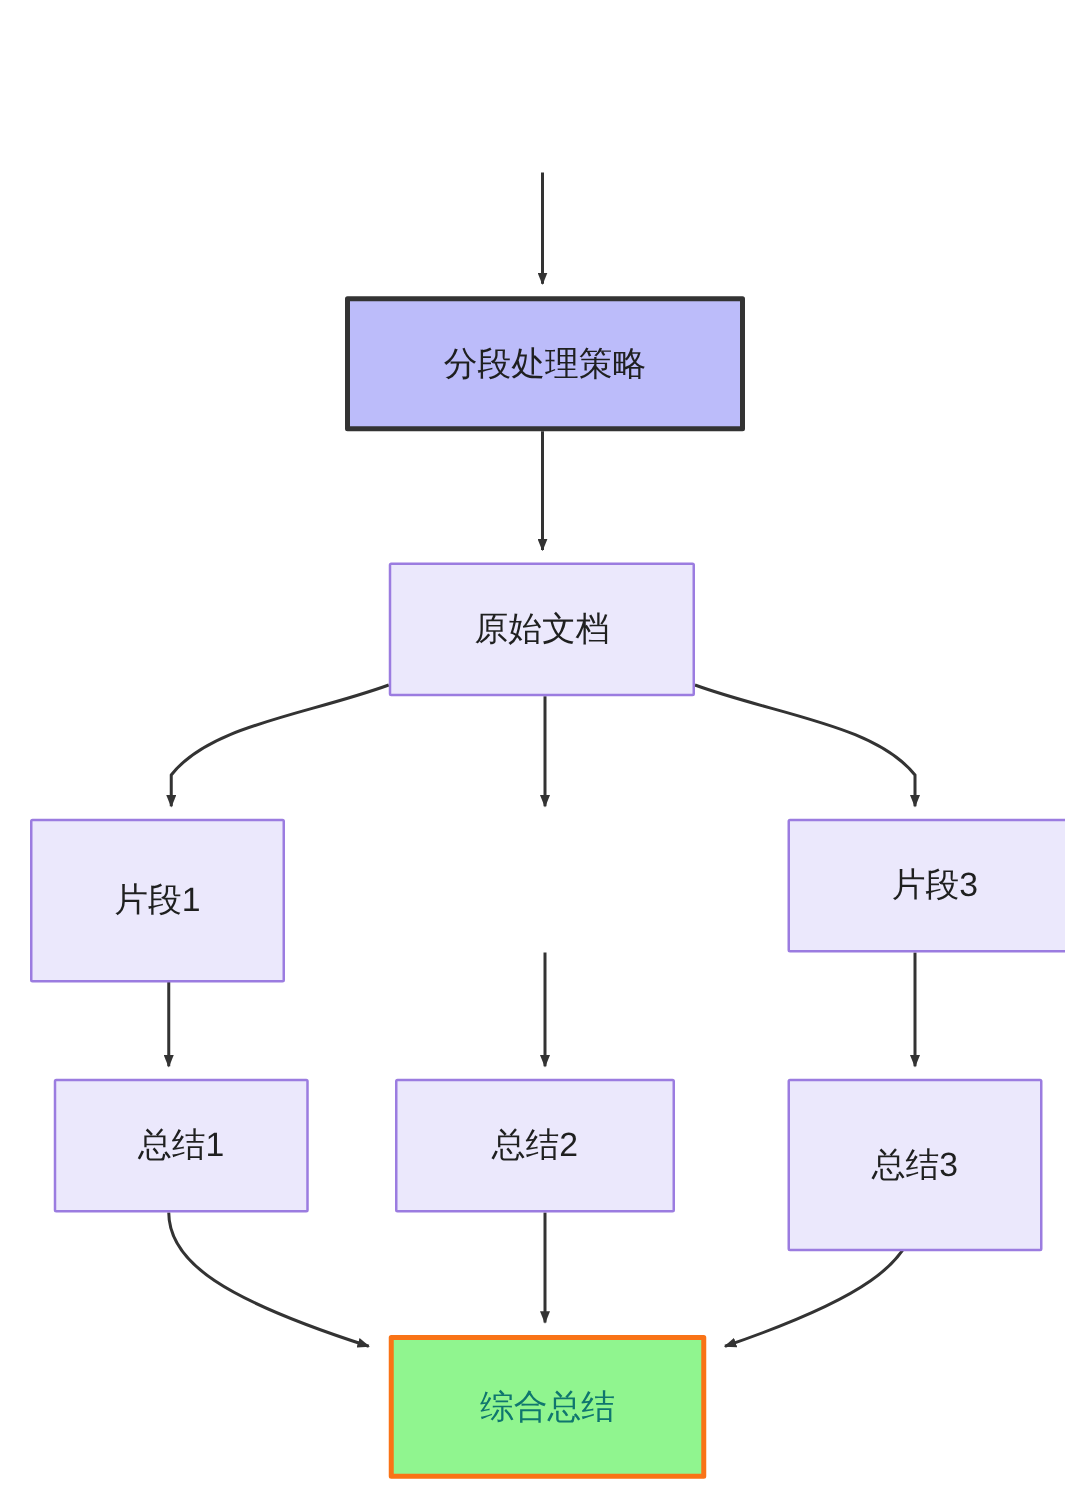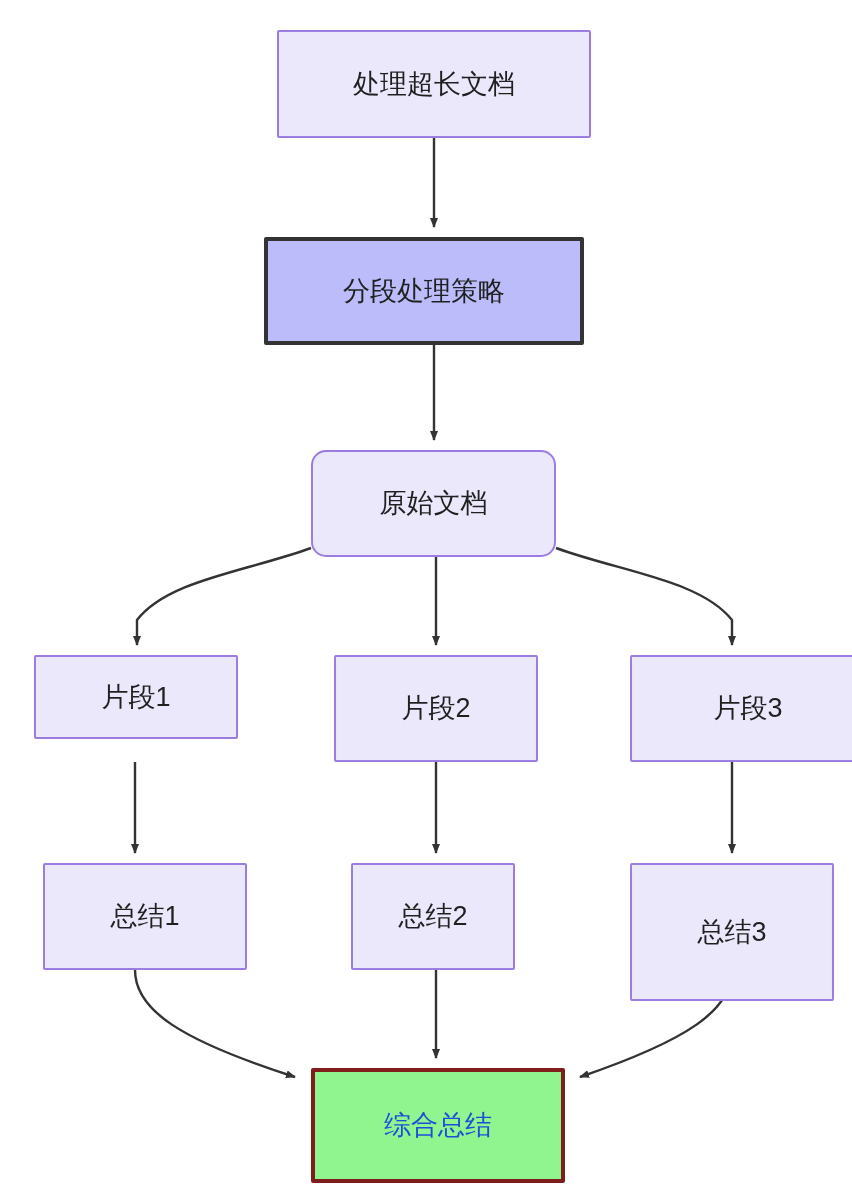--- a/index.html
+++ b/index.html
@@ -51,33 +51,33 @@
   
   .node.accent {
     background: #bcbcfa;
     border: 4px solid #333333;
     color: #1f2020;
     font-size: 27px;
   }
   
   .node.success {
     background: #90f58f;
-    border: 4px solid #7f1d1d;
-    color: #1d4ed8;
+    border: 4px solid #f97316;
+    color: #0f766e;
     font-size: 27px;
   }
   
   #node-long-doc      { left: 277px; top: 30px;   width: 314px; height: 108px; }
-  #node-strategy      { left: 264px; top: 237px;  width: 320px; height: 108px; }
-  #node-source-doc    { left: 311px; top: 450px;  width: 245px; height: 107px; border-radius: 15px; }
-  #node-segment-1     { left: 34px;  top: 655px;  width: 204px; height: 84px; }
+  #node-strategy      { left: 276px; top: 237px;  width: 320px; height: 108px; }
+  #node-source-doc    { left: 311px; top: 450px;  width: 245px; height: 107px; }
+  #node-segment-1     { left: 24px;  top: 655px;  width: 204px; height: 131px; }
   #node-segment-2     { left: 334px; top: 655px;  width: 204px; height: 107px; }
   #node-segment-3     { left: 630px; top: 655px;  width: 236px; height: 107px; }
   #node-summary-1     { left: 33px;  top: 863px;  width: 204px; height: 107px; margin-left: 10px; }
-  #node-summary-2     { left: 351px; top: 863px;  width: 164px; height: 107px; }
+  #node-summary-2     { left: 316px; top: 863px;  width: 224px; height: 107px; }
   #node-summary-3     { left: 630px; top: 863px;  width: 204px; height: 138px; }
   #node-final-summary { left: 311px; top: 1068px; width: 254px; height: 115px; }
 </style>
 </head>
 <body>
 
 <div id="diagram-root">
 
   <svg id="edge-layer" viewBox="0 0 852 1196" width="852" height="1196" xmlns="http://www.w3.org/2000/svg">
     <defs>
@@ -102,39 +102,33 @@
 
     <path d="M732,762 L732,853" stroke="#333333" stroke-width="2.4" fill="none" marker-end="url(#arrowhead)"></path>
 
     <path d="M135,970 C135,1010 180,1040 295,1077" stroke="#333333" stroke-width="2.4" fill="none" marker-end="url(#arrowhead)"></path>
 
     <path d="M436,970 L436,1058" stroke="#333333" stroke-width="2.4" fill="none" marker-end="url(#arrowhead)"></path>
 
     <path d="M732,970 C732,1010 688,1040 580,1077" stroke="#333333" stroke-width="2.4" fill="none" marker-end="url(#arrowhead)"></path>
   </svg>
 
-  <div class="node plain" id="node-long-doc">
-    <span class="node-label">处理超长文档</span>
-  </div>
 
   <div class="node accent" id="node-strategy">
     <span class="node-label">分段处理策略</span>
   </div>
 
   <div class="node plain" id="node-source-doc">
     <span class="node-label">原始文档</span>
   </div>
 
   <div class="node plain" id="node-segment-1">
     <span class="node-label">片段1</span>
   </div>
 
-  <div class="node plain" id="node-segment-2">
-    <span class="node-label">片段2</span>
-  </div>
 
   <div class="node plain" id="node-segment-3">
     <span class="node-label">片段3</span>
   </div>
 
   <div class="node plain" id="node-summary-1">
     <span class="node-label">总结1</span>
   </div>
 
   <div class="node plain" id="node-summary-2">

